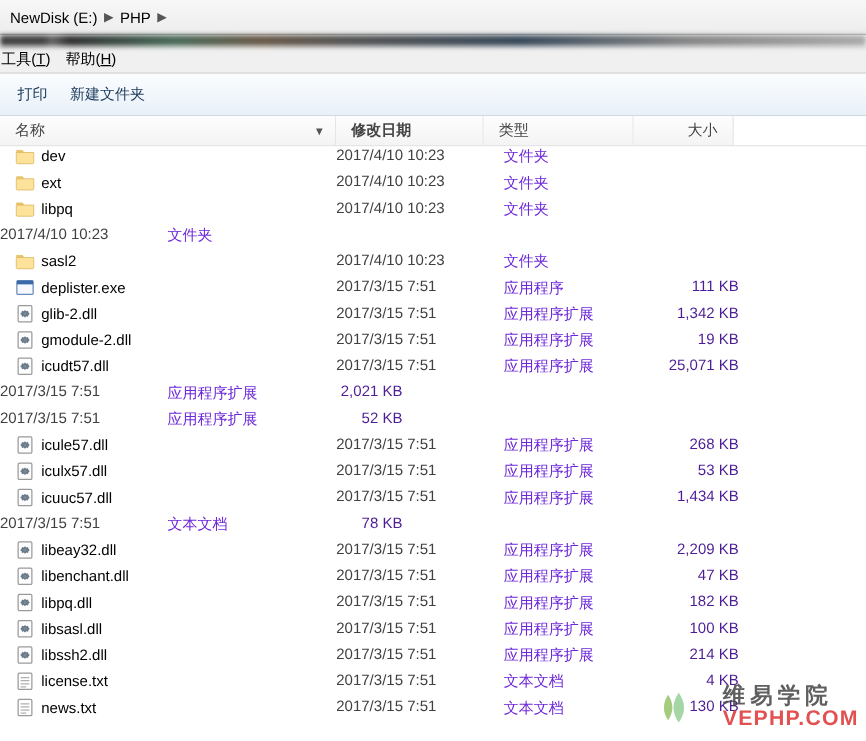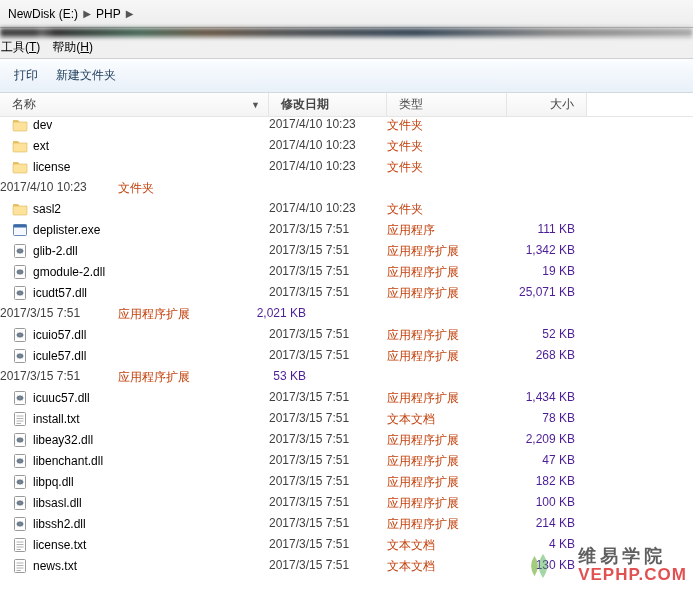--- a/index.html
+++ b/index.html
@@ -23,21 +23,21 @@
 .sort-ind { position: absolute; right: 8px; font-size: 9px; color: #555; }
 .col-name { width: 269px; }
 .col-date { width: 118px; font-weight: bold; }
 .col-type { width: 120px; }
 .col-size { width: 80px; text-align: left; padding-right: 12px; padding-left: 0; justify-content: flex-end; }
 
 .file-list { overflow: hidden; }
 .row { height: 21px; display: flex; align-items: flex-start; }
 .cell-name { width: 269px; display: flex; align-items: center; padding-left: 12px; gap: 5px; }
 .cell-date { width: 118px; color: #404040; }
-.cell-type { width: 120px; color: #c2410c; }
+.cell-type { width: 120px; color: #6d28d9; margin-left: 16px; }
 .cell-size { width: 80px; text-align: right; color: #4c1d95; padding-right: 12px; }
 
 .icon { width: 16px; height: 16px; flex-shrink: 0; display: flex; align-items: center; justify-content: center; }
 .icon-folder svg path.tab { fill: #e8c46a; }
 .icon-folder svg path.body { fill: #fce29a; stroke: #d4a842; stroke-width: 0.5; }
 .icon-exe svg rect { fill: #f5f8ff; stroke: #6a8ab8; stroke-width: 1; }
 .icon-exe svg rect.hdr { fill: #3a6aa8; stroke: none; }
 .icon-dll svg rect { fill: #fdfdfd; stroke: #9a9a9a; stroke-width: 1; }
 .icon-dll svg circle { fill: #7a8a9a; }
 .icon-dll svg path.gear { fill: #6a7a8a; }
@@ -122,21 +122,21 @@
       <div class="cell-size"></div>
     </div>
     <div class="row">
       <div class="cell-name">
         <span class="icon icon-folder">
   <svg viewBox="0 0 16 16">
             <path class="tab" d="M1 3 h5 l1.5 2 H15 v0 H1 Z"></path>
             <path class="body" d="M1 5 h14 v8 a1 1 0 0 1 -1 1 H2 a1 1 0 0 1 -1 -1 Z"></path>
           </svg>
 </span>
-        <span>license</span>
+        <span>libpq</span>
       </div>
       <div class="cell-date">2017/4/10 10:23</div>
       <div class="cell-type">文件夹</div>
       <div class="cell-size"></div>
     </div>
     <div class="row">
       <div class="cell-date">2017/4/10 10:23</div>
       <div class="cell-type">文件夹</div>
       <div class="cell-size"></div>
     </div>
@@ -212,82 +212,70 @@
       <div class="cell-date">2017/3/15 7:51</div>
       <div class="cell-type">应用程序扩展</div>
       <div class="cell-size">25,071 KB</div>
     </div>
     <div class="row">
       <div class="cell-date">2017/3/15 7:51</div>
       <div class="cell-type">应用程序扩展</div>
       <div class="cell-size">2,021 KB</div>
     </div>
     <div class="row">
-      <div class="cell-name">
-        <span class="icon icon-dll">
-  <svg viewBox="0 0 16 16">
-            <rect x="2.5" y="1.5" width="11" height="13" rx="1"></rect>
-            <path class="gear" d="M8 5 l1 1 l1.4 -0.4 l0.4 1.4 l1 1 l-1 1 l-0.4 1.4 l-1.4 -0.4 l-1 1 l-1 -1 l-1.4 0.4 l-0.4 -1.4 l-1 -1 l1 -1 l0.4 -1.4 l1.4 0.4 Z"></path>
-            <circle cx="8" cy="8" r="1.2" fill="#fff"></circle>
-          </svg>
-</span>
-        <span>icuio57.dll</span>
-      </div>
       <div class="cell-date">2017/3/15 7:51</div>
       <div class="cell-type">应用程序扩展</div>
       <div class="cell-size">52 KB</div>
     </div>
     <div class="row">
       <div class="cell-name">
         <span class="icon icon-dll">
   <svg viewBox="0 0 16 16">
             <rect x="2.5" y="1.5" width="11" height="13" rx="1"></rect>
             <path class="gear" d="M8 5 l1 1 l1.4 -0.4 l0.4 1.4 l1 1 l-1 1 l-0.4 1.4 l-1.4 -0.4 l-1 1 l-1 -1 l-1.4 0.4 l-0.4 -1.4 l-1 -1 l1 -1 l0.4 -1.4 l1.4 0.4 Z"></path>
             <circle cx="8" cy="8" r="1.2" fill="#fff"></circle>
           </svg>
 </span>
         <span>icule57.dll</span>
       </div>
       <div class="cell-date">2017/3/15 7:51</div>
       <div class="cell-type">应用程序扩展</div>
       <div class="cell-size">268 KB</div>
     </div>
     <div class="row">
+      <div class="cell-name">
+        <span class="icon icon-dll">
+  <svg viewBox="0 0 16 16">
+            <rect x="2.5" y="1.5" width="11" height="13" rx="1"></rect>
+            <path class="gear" d="M8 5 l1 1 l1.4 -0.4 l0.4 1.4 l1 1 l-1 1 l-0.4 1.4 l-1.4 -0.4 l-1 1 l-1 -1 l-1.4 0.4 l-0.4 -1.4 l-1 -1 l1 -1 l0.4 -1.4 l1.4 0.4 Z"></path>
+            <circle cx="8" cy="8" r="1.2" fill="#fff"></circle>
+          </svg>
+</span>
+        <span>iculx57.dll</span>
+      </div>
       <div class="cell-date">2017/3/15 7:51</div>
       <div class="cell-type">应用程序扩展</div>
       <div class="cell-size">53 KB</div>
     </div>
     <div class="row">
       <div class="cell-name">
         <span class="icon icon-dll">
   <svg viewBox="0 0 16 16">
             <rect x="2.5" y="1.5" width="11" height="13" rx="1"></rect>
             <path class="gear" d="M8 5 l1 1 l1.4 -0.4 l0.4 1.4 l1 1 l-1 1 l-0.4 1.4 l-1.4 -0.4 l-1 1 l-1 -1 l-1.4 0.4 l-0.4 -1.4 l-1 -1 l1 -1 l0.4 -1.4 l1.4 0.4 Z"></path>
             <circle cx="8" cy="8" r="1.2" fill="#fff"></circle>
           </svg>
 </span>
         <span>icuuc57.dll</span>
       </div>
       <div class="cell-date">2017/3/15 7:51</div>
       <div class="cell-type">应用程序扩展</div>
       <div class="cell-size">1,434 KB</div>
     </div>
     <div class="row">
-      <div class="cell-name">
-        <span class="icon icon-txt">
-  <svg viewBox="0 0 16 16">
-            <rect x="2.5" y="1.5" width="11" height="13" rx="1"></rect>
-            <line x1="4.5" y1="5" x2="11.5" y2="5"></line>
-            <line x1="4.5" y1="7.5" x2="11.5" y2="7.5"></line>
-            <line x1="4.5" y1="10" x2="11.5" y2="10"></line>
-            <line x1="4.5" y1="12.5" x2="9" y2="12.5"></line>
-          </svg>
-</span>
-        <span>install.txt</span>
-      </div>
       <div class="cell-date">2017/3/15 7:51</div>
       <div class="cell-type">文本文档</div>
       <div class="cell-size">78 KB</div>
     </div>
     <div class="row">
       <div class="cell-name">
         <span class="icon icon-dll">
   <svg viewBox="0 0 16 16">
             <rect x="2.5" y="1.5" width="11" height="13" rx="1"></rect>
             <path class="gear" d="M8 5 l1 1 l1.4 -0.4 l0.4 1.4 l1 1 l-1 1 l-0.4 1.4 l-1.4 -0.4 l-1 1 l-1 -1 l-1.4 0.4 l-0.4 -1.4 l-1 -1 l1 -1 l0.4 -1.4 l1.4 0.4 Z"></path>

